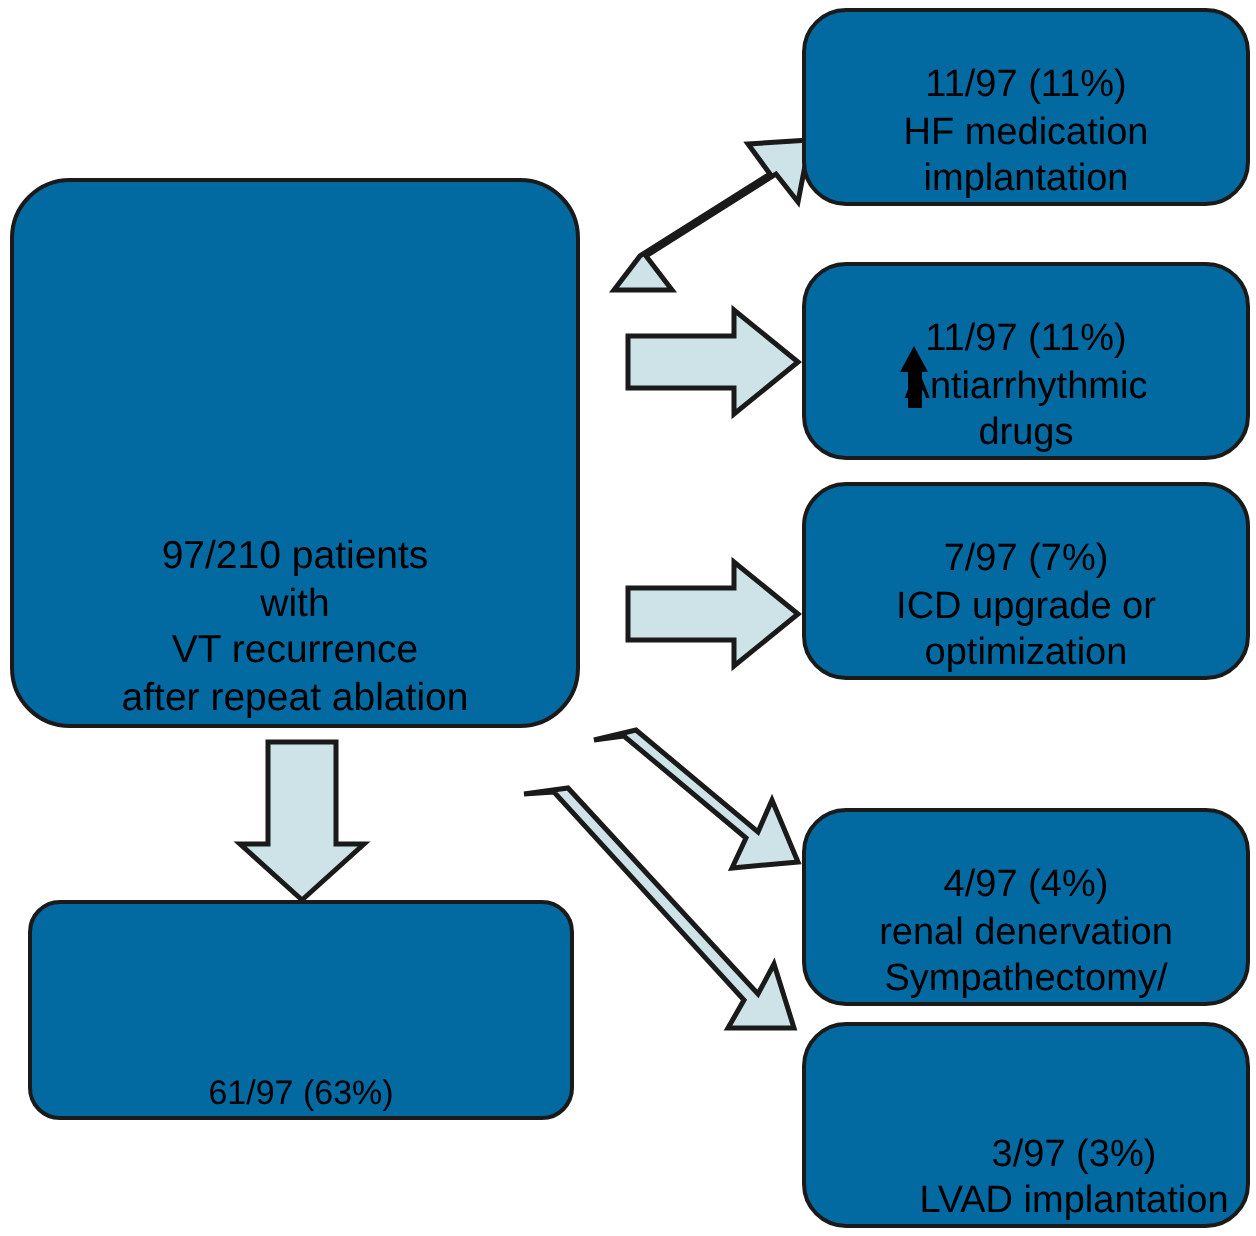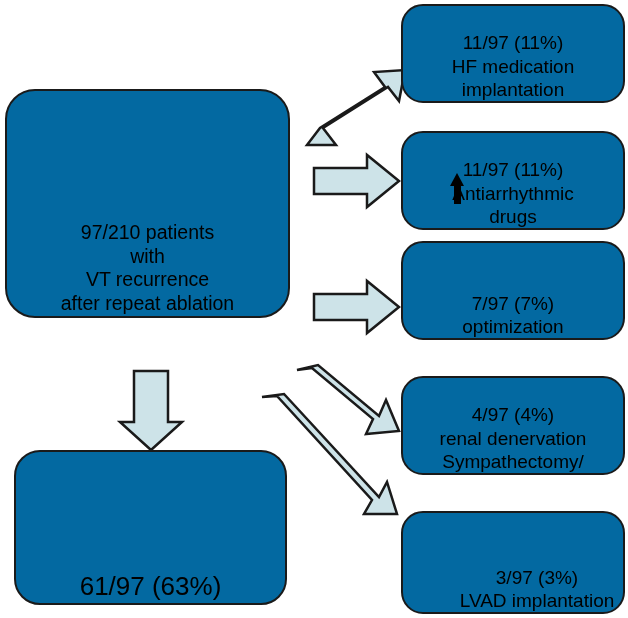--- a/index.html
+++ b/index.html
@@ -35,44 +35,44 @@
   }
   .node .line {
     display: block;
     white-space: nowrap;
   }
   
   #node-source {
     left: 5px;
     top: 89px;
     width: 285px;
-    height: 229px;
+    height: 275px;
     border-radius: 30px;
     font-size: 19.5px;
   }
   
   #node-third-ablation {
     left: 14px;
     top: 450px;
     width: 273px;
-    height: 155px;
-    border-radius: 26px;
-    font-size: 26px;
+    height: 110px;
+    border-radius: 16px;
+    font-size: 17px;
   }
   
   .node-right {
     left: 401px;
     width: 224px;
     font-size: 19px;
     border-radius: 22px;
   }
   #node-hf-medication      { top: 4px;   height: 99px; }
   #node-antiarrhythmic     { top: 131px; height: 99px; }
   #node-icd-upgrade        { top: 241px; height: 99px; }
-  #node-sympathectomy      { top: 376px; height: 99px; }
+  #node-sympathectomy      { top: 404px; height: 99px; }
   #node-lvad               { top: 511px; height: 103px; padding-left: 48px; }
 
   #node-antiarrhythmic .lines { position: relative; }
   .up-arrow-glyph {
     position: absolute;
     left: 6px;
     top: 21px;
     width: 0;
     height: 0;
   }
@@ -161,20 +161,21 @@
       </span>
       <span class="line">11/97 (11%)</span>
       <span class="line">Antiarrhythmic</span>
       <span class="line">drugs</span>
     </span>
   </div>
 
   <div class="node node-right" id="node-icd-upgrade">
     <span class="lines">
       <span class="line">7/97 (7%)</span>
+      <span class="line">ICD upgrade or</span>
       <span class="line">optimization</span>
     </span>
   </div>
 
   <div class="node node-right" id="node-sympathectomy">
     <span class="lines">
       <span class="line">4/97 (4%)</span>
       <span class="line">renal denervation</span>
       <span class="line">Sympathectomy/</span>
     </span>

